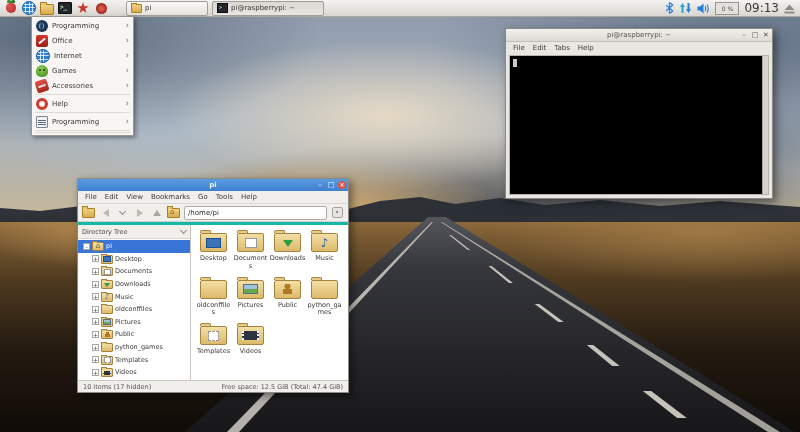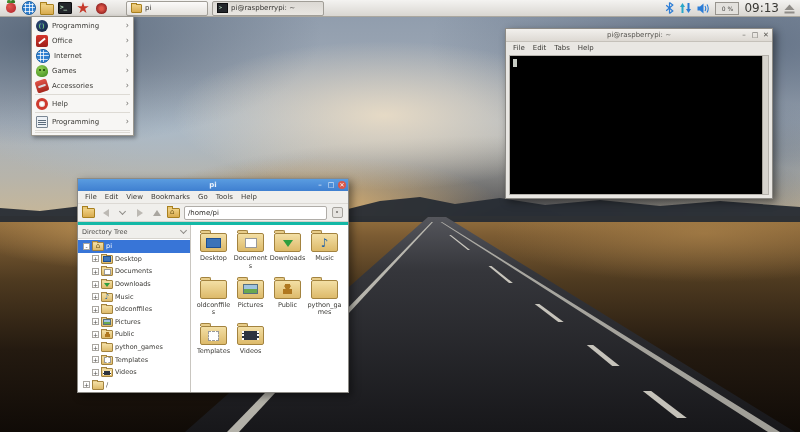--- a/index.html
+++ b/index.html
@@ -567,15 +567,19 @@
           </div>
 
           <div class="cell">
             <span class="bico">
               <span class="em em-videos"></span>
             </span>
             <span class="file-label">Videos</span>
           </div>
         </div>
     </div>
+    <div class="statusbar">
+      <span>10 items (17 hidden)</span>
+      <span>Free space: 12.5 GiB (Total: 47.4 GiB)</span>
+    </div>
   </div>
 
 </div>
 
 </body></html>

